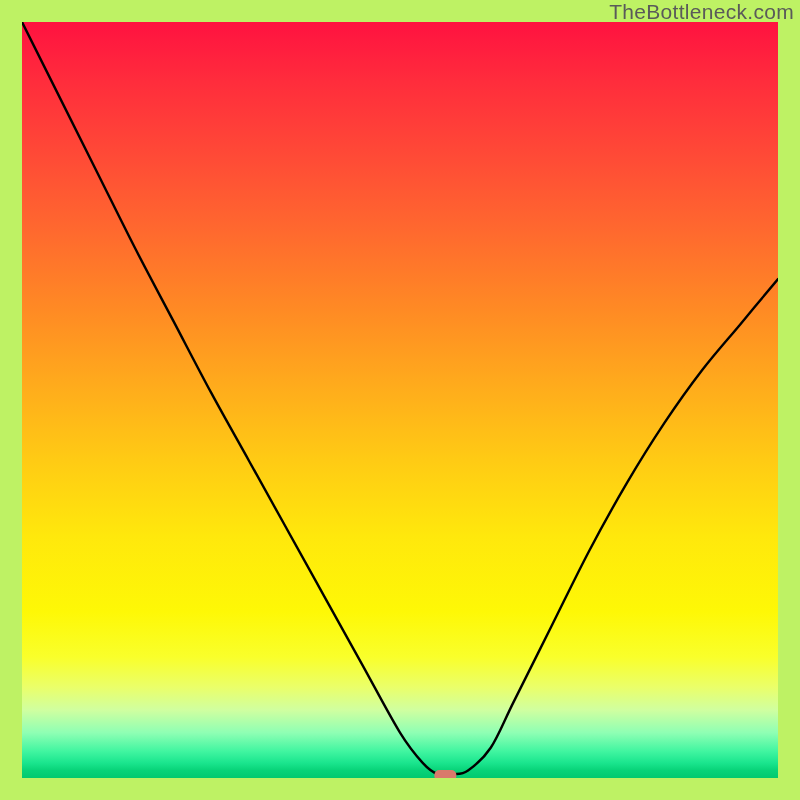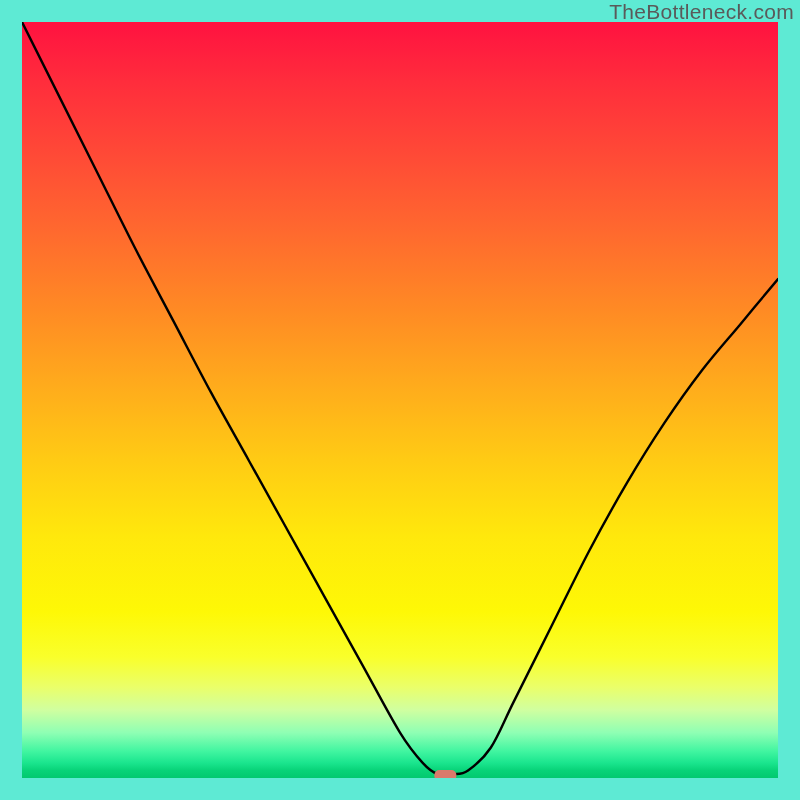--- a/index.html
+++ b/index.html
@@ -8,21 +8,21 @@
     width: 800px;
     height: 800px;
     overflow: hidden;
     background: #000;
     font-family: Arial, Helvetica, sans-serif;
   }
   .chart-wrap {
     position: relative;
     width: 800px;
     height: 800px;
-    background: #5eead4;
+    background: #bef264;
   }
   .plot-area {
     position: absolute;
     left: 22px;
     top: 22px;
     width: 756px;
     height: 756px;
     overflow: hidden;
   }
   .gradient {

